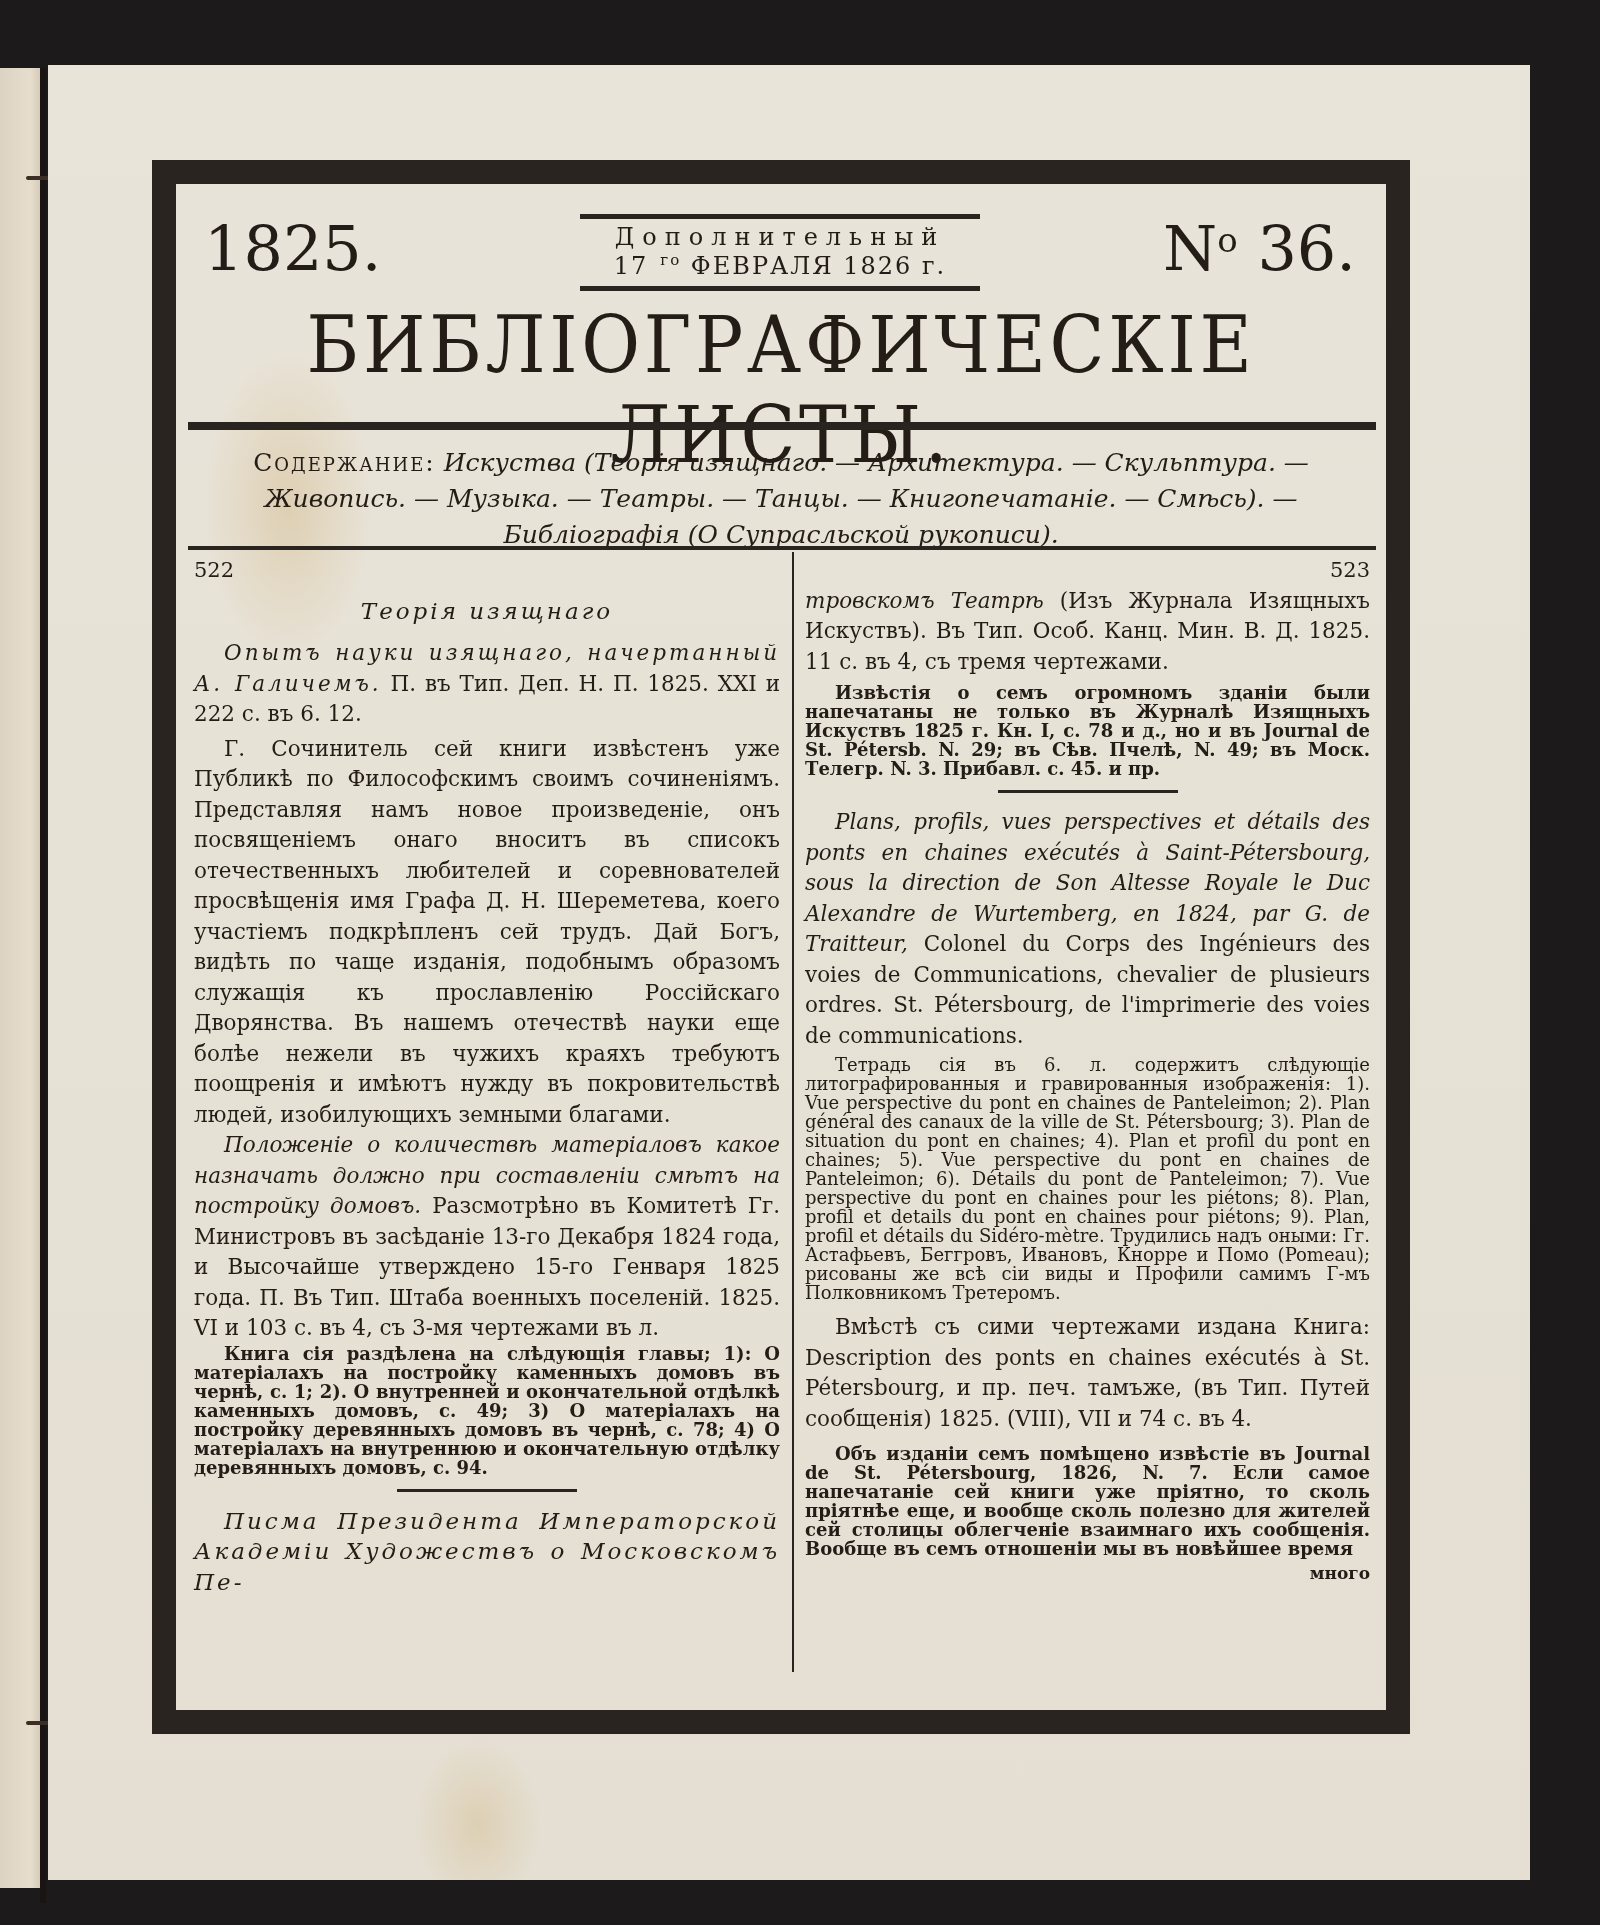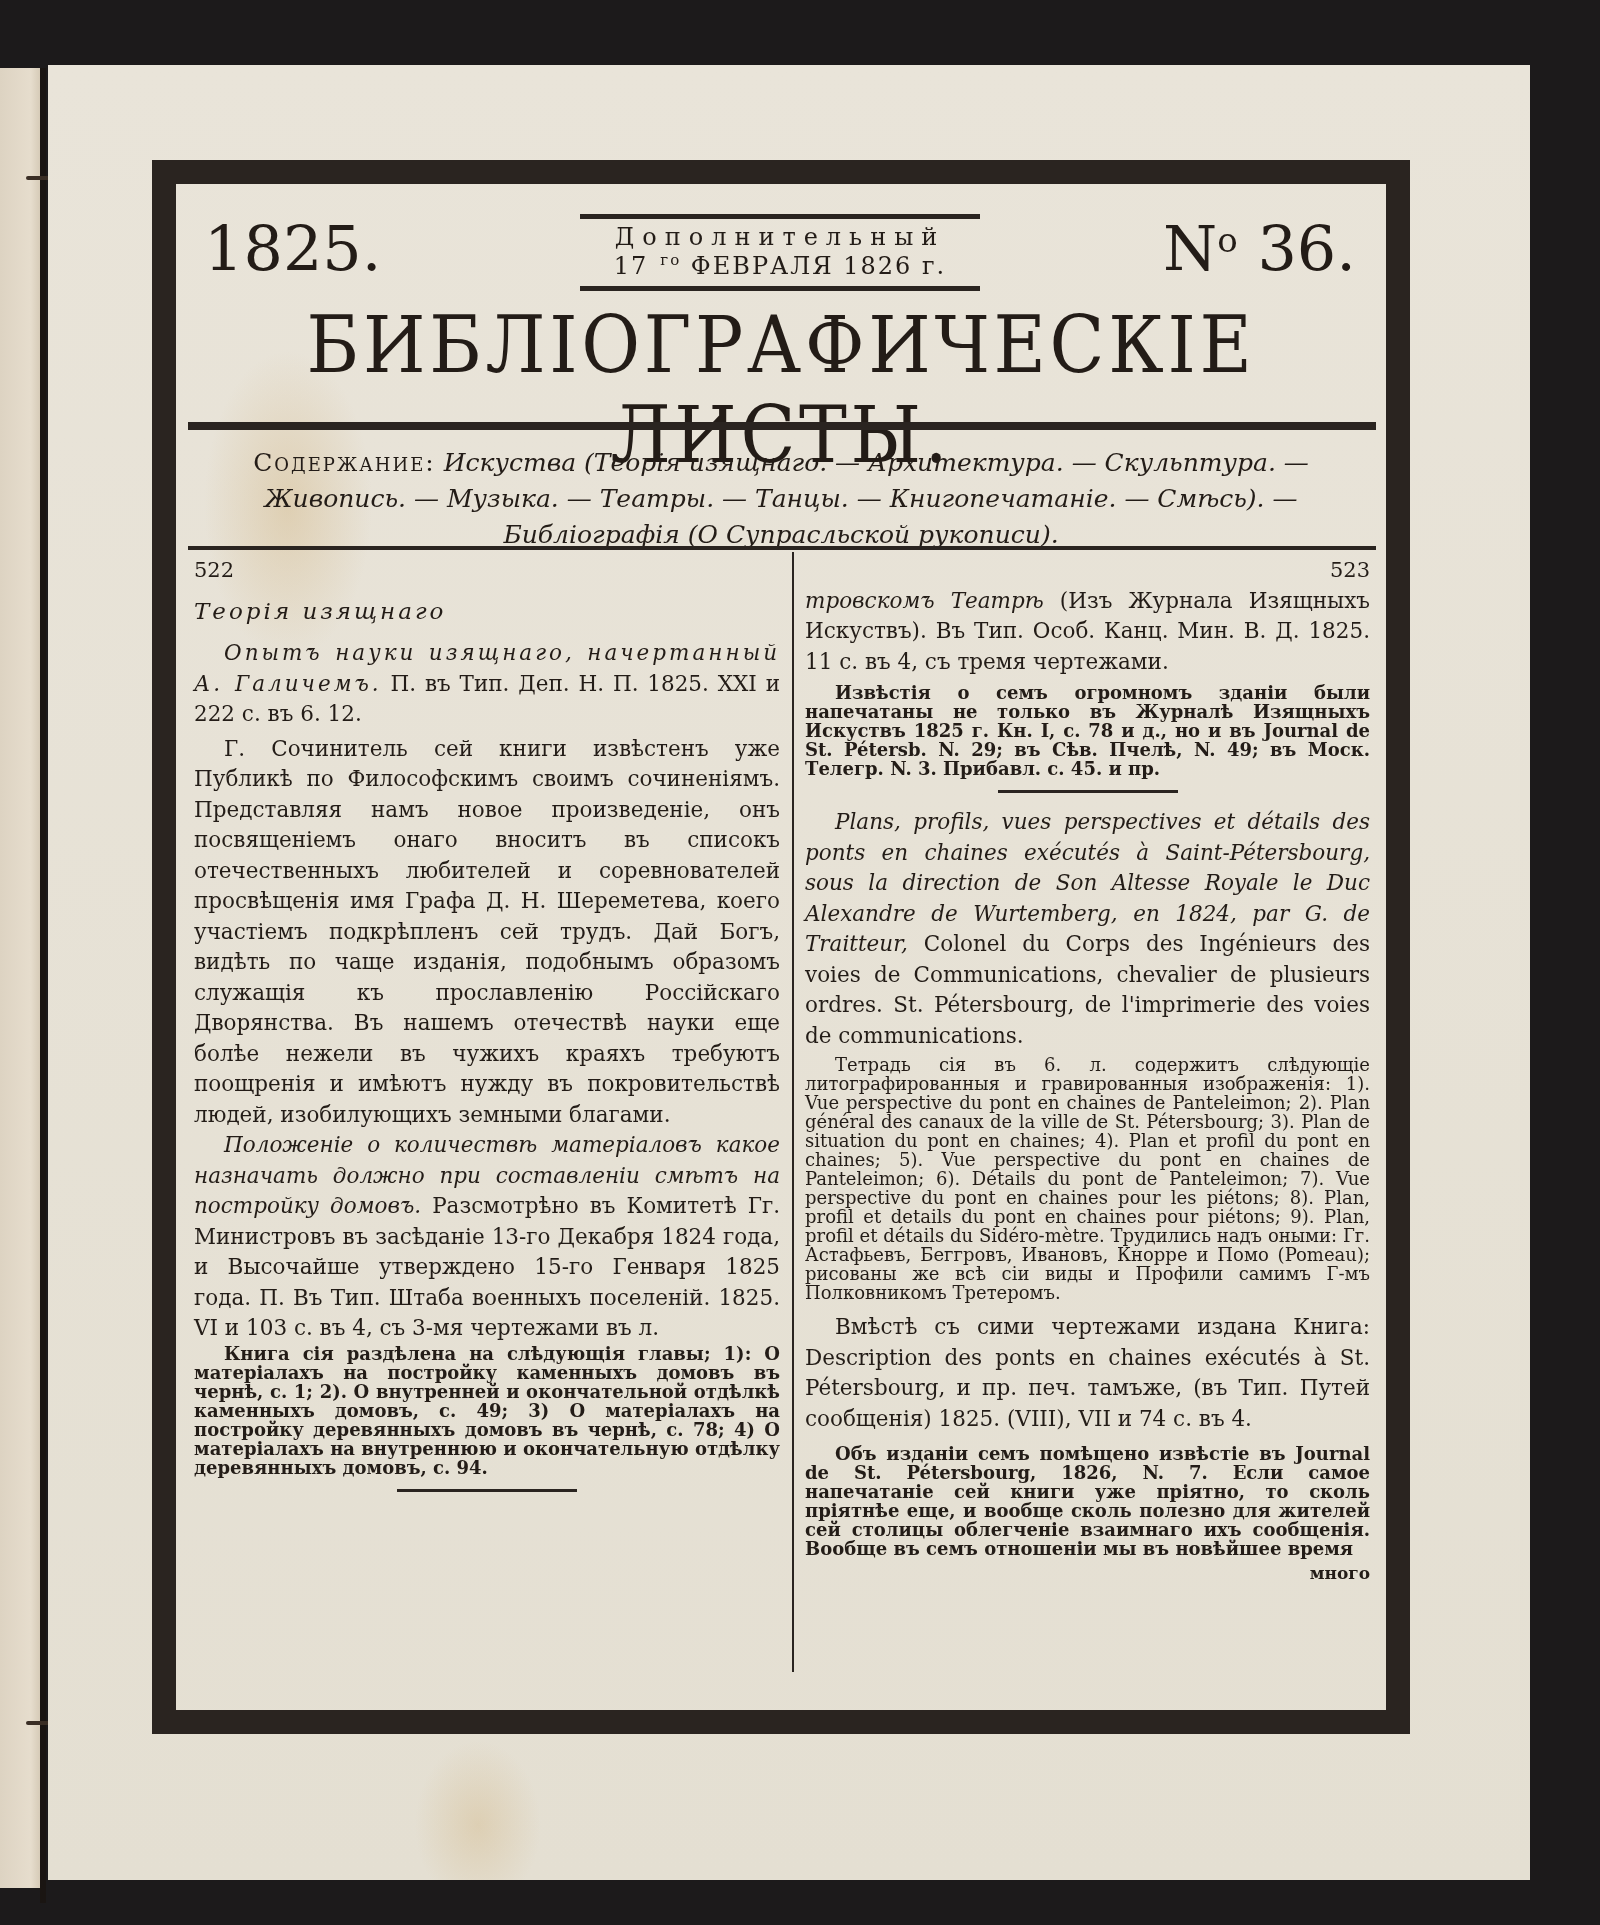--- a/index.html
+++ b/index.html
@@ -58,21 +58,21 @@
     }
     .contents .label { font-style: normal; letter-spacing: 2px; font-variant: small-caps; }
     
     .col { position: absolute; top: 355px; font-size: 21.5px; line-height: 30.5px; text-align: justify; }
     .col-left { left: 14px; width: 586px; }
     .col-right { left: 625px; width: 565px; }
     .divider { position: absolute; left: 612px; top: 352px; width: 2px; height: 1120px; background: #2a2420; }
     .pagenum { font-size: 21px; }
     .pagenum.right { text-align: right; }
     .h-section { text-align: center; font-size: 26px; letter-spacing: 1px; margin: 6px 0 8px; }
-    .h-sub { text-align: left; font-style: italic; font-size: 23px; letter-spacing: 3px; margin: 10px 0 12px; }
+    .h-sub { text-align: center; font-style: italic; font-size: 23px; letter-spacing: 3px; margin: 10px 0 12px; }
     .indent { text-indent: 30px; }
     .ital { font-style: italic; }
     .small { font-size: 18px; line-height: 19px; font-weight: bold; }
     .small.norm { font-weight: normal; }
     .small-rule { width: 180px; height: 3px; background: #2a2420; margin: 12px auto 14px; }
     .tail { text-align: right; font-size: 17px; font-weight: bold; }
     p { margin: 0; }
     .spaced { letter-spacing: 3px; }
   </style>
 </head>
@@ -123,20 +123,21 @@
       <span class="ital spaced">Опытъ науки изящнаго, начертанный А. Галичемъ.</span>
       <span>П. въ Тип. Деп. Н. П. 1825. XXI и 222 с. въ 6. 12.</span>
     </p>
     <p class="indent" style="margin-top:4px">Г. Сочинитель сей книги извѣстенъ уже Публикѣ по Философскимъ своимъ сочиненіямъ. Представляя намъ новое произведеніе, онъ посвященіемъ онаго вноситъ въ списокъ отечественныхъ любителей и соревнователей просвѣщенія имя Графа Д. Н. Шереметева, коего участіемъ подкрѣпленъ сей трудъ. Дай Богъ, видѣть по чаще изданія, подобнымъ образомъ служащія къ прославленію Россійскаго Дворянства. Въ нашемъ отечествѣ науки еще болѣе нежели въ чужихъ краяхъ требуютъ поощренія и имѣютъ нужду въ покровительствѣ людей, изобилующихъ земными благами.</p>
     <p class="indent">
       <span class="ital">Положеніе о количествѣ матеріаловъ какое назначать должно при составленіи смѣтъ на постройку домовъ.</span>
       <span>Разсмотрѣно въ Комитетѣ Гг. Министровъ въ засѣданіе 13-го Декабря 1824 года, и Высочайше утверждено 15-го Генваря 1825 года. П. Въ Тип. Штаба военныхъ поселеній. 1825. VI и 103 с. въ 4, съ 3-мя чертежами въ л.</span>
     </p>
     <p class="indent small">Книга сія раздѣлена на слѣдующія главы; 1): О матеріалахъ на постройку каменныхъ домовъ въ чернѣ, с. 1; 2). О внутренней и окончательной отдѣлкѣ каменныхъ домовъ, с. 49; 3) О матеріалахъ на постройку деревянныхъ домовъ въ чернѣ, с. 78; 4) О матеріалахъ на внутреннюю и окончательную отдѣлку деревянныхъ домовъ, с. 94.</p>
     <div class="small-rule"></div>
+    <p class="indent ital spaced" style="font-size:23px">Писма Президента Императорской Академіи Художествъ о Московскомъ Пе-</p>
   </div>
 
   <div class="col col-right">
     <div class="pagenum right">523</div>
     <p>
       <span class="ital">тровскомъ Театрѣ</span>
       <span>(Изъ Журнала Изящныхъ Искуствъ). Въ Тип. Особ. Канц. Мин. В. Д. 1825. 11 с. въ 4, съ тремя чертежами.</span>
     </p>
     <p class="indent small" style="margin-top:6px">Извѣстія о семъ огромномъ зданіи были напечатаны не только въ Журналѣ Изящныхъ Искуствъ 1825 г. Кн. I, с. 78 и д., но и въ Journal de St. Pétersb. N. 29; въ Сѣв. Пчелѣ, N. 49; въ Моск. Телегр. N. 3. Прибавл. с. 45. и пр.</p>
     <div class="small-rule"></div>

